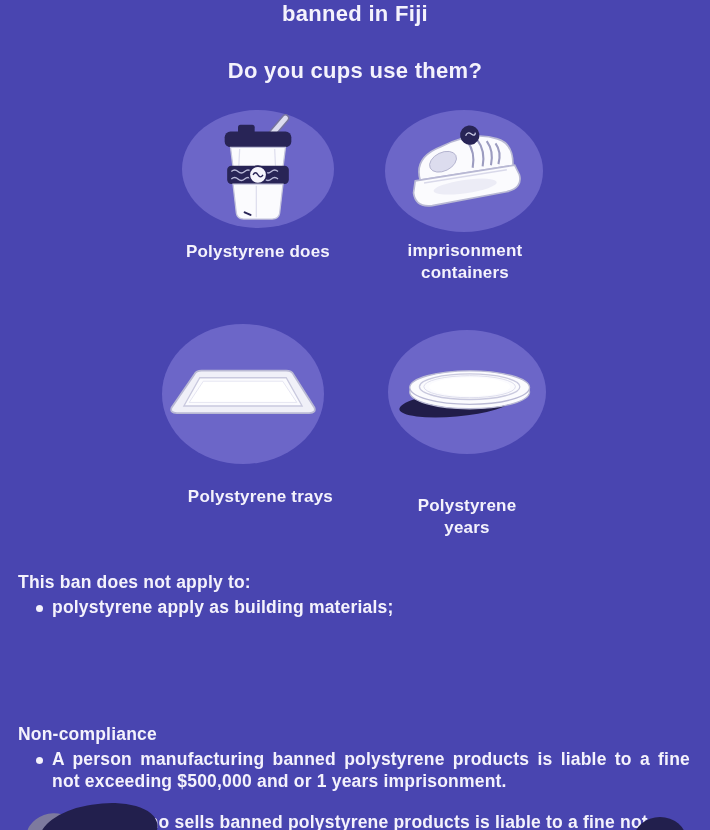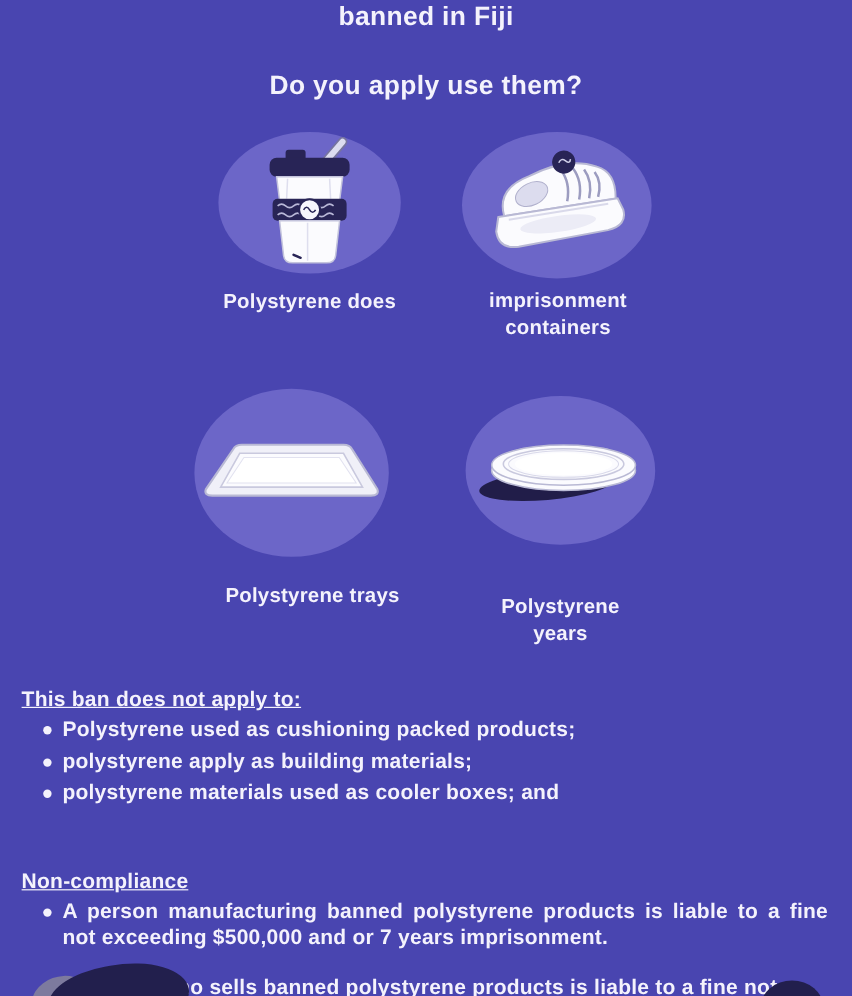--- a/index.html
+++ b/index.html
@@ -29,21 +29,21 @@
   #tile-trays{left:162px;top:324px;width:162px;height:140px;}
   #tile-plates{left:388px;top:330px;width:158px;height:124px;}
   .tile-label{
     position:absolute;text-align:center;font-size:17px;line-height:22px;
     letter-spacing:.2px;
   }
   #label-cups{left:168px;top:241px;width:180px;}
   #label-containers{left:396px;top:240px;width:138px;}
   #label-trays{left:153px;top:486px;width:180px;text-align:right;}
   #label-plates{left:398px;top:495px;width:138px;}
-  .section-heading{position:absolute;left:18px;font-size:17.5px;letter-spacing:.2px;text-decoration:underline;}
+  .section-heading{position:absolute;left:18px;font-size:17.5px;letter-spacing:.2px;}
   #exempt-heading{top:572px;}
   #nc-heading{top:724px;}
   ul.bullets{
     position:absolute;left:36px;margin:0;padding:0;list-style:none;width:654px;
   }
   #exempt-list{top:597px;}
   #nc-list{top:749px;}
   #cutoff-list{top:812px;}
   ul.bullets li{display:flex;margin-bottom:5px;}
   .dot{
@@ -60,21 +60,21 @@
     border-radius:50%;transform:rotate(-20deg);}
   #blob-left{left:40px;top:804px;width:118px;height:58px;background:#221f4d;
     border-radius:46% 54% 50% 50%;transform:rotate(-10deg);}
   #blob-right{left:634px;top:817px;width:52px;height:44px;background:#221f4d;
     border-radius:50%;}
 </style>
 </head>
 <body>
 
 <div class="abs center-text" id="title">banned in Fiji</div>
-<div class="abs center-text" id="question">Do you apply use them?</div>
+<div class="abs center-text" id="question">Do you cups use them?</div>
 
 <div class="tile" id="tile-cups">
   <span class="cup-art">
     <svg viewBox="0 0 120 132" width="100" height="110" aria-hidden="true">
       <path d="M75 26 L93 5" stroke="#76749e" stroke-width="9.5" stroke-linecap="round"></path>
       <path d="M75 26 L93 5" stroke="#dcdcef" stroke-width="6" stroke-linecap="round"></path>
       <rect x="36" y="13" width="20" height="11" rx="3" fill="#282456"></rect>
       <rect x="20" y="21" width="80" height="19" rx="7" fill="#282456"></rect>
       <path d="M27 40 L93 40 L90 64 L30 64 Z" fill="#fbfbfe" stroke="#c4c4dc" stroke-width="1.5"></path>
       <path d="M38 42 L37 62 M80 42 L81 62" stroke="#dedeee" stroke-width="1.5" fill="none"></path>
@@ -135,37 +135,29 @@
 
 <div class="tile-label" id="label-cups">Polystyrene does</div>
 <div class="tile-label" id="label-containers">imprisonment containers</div>
 <div class="tile-label" id="label-trays">Polystyrene trays</div>
 <div class="tile-label" id="label-plates">Polystyrene years</div>
 
 <div class="section-heading" id="exempt-heading">This ban does not apply to:</div>
 <ul class="bullets" id="exempt-list">
   <li>
     <span class="dot"></span>
-    <span class="bullet-text">Polystyrene used as cushioning packed products;</span>
-  </li>
-  <li>
-    <span class="dot"></span>
     <span class="bullet-text">polystyrene apply as building materials;</span>
-  </li>
-  <li>
-    <span class="dot"></span>
-    <span class="bullet-text">polystyrene materials used as cooler boxes; and</span>
   </li>
 </ul>
 
 <div class="section-heading" id="nc-heading">Non-compliance</div>
 <ul class="bullets" id="nc-list">
   <li>
     <span class="dot"></span>
-    <span class="bullet-text justify">A person manufacturing banned polystyrene products is liable to a fine not exceeding $500,000 and or 7 years imprisonment.</span>
+    <span class="bullet-text justify">A person manufacturing banned polystyrene products is liable to a fine not exceeding $500,000 and or 1 years imprisonment.</span>
   </li>
 </ul>
 
 <ul class="bullets" id="cutoff-list">
   <li>
     <span class="dot"></span>
     <span class="bullet-text justify">A person who sells banned polystyrene products is liable to a fine not</span>
   </li>
 </ul>
 

